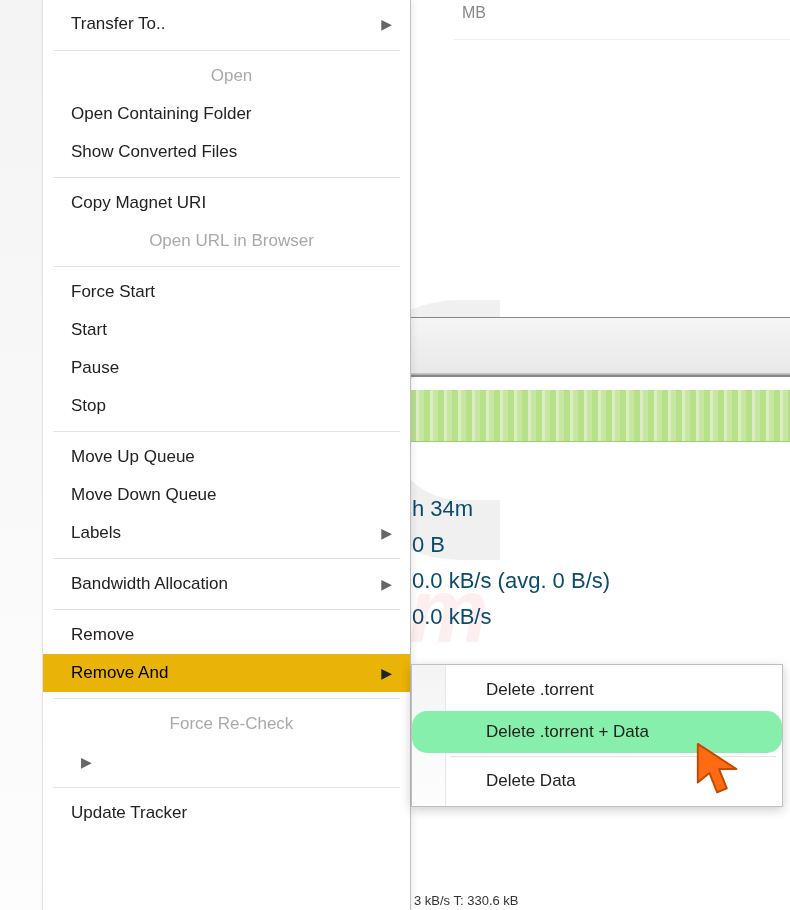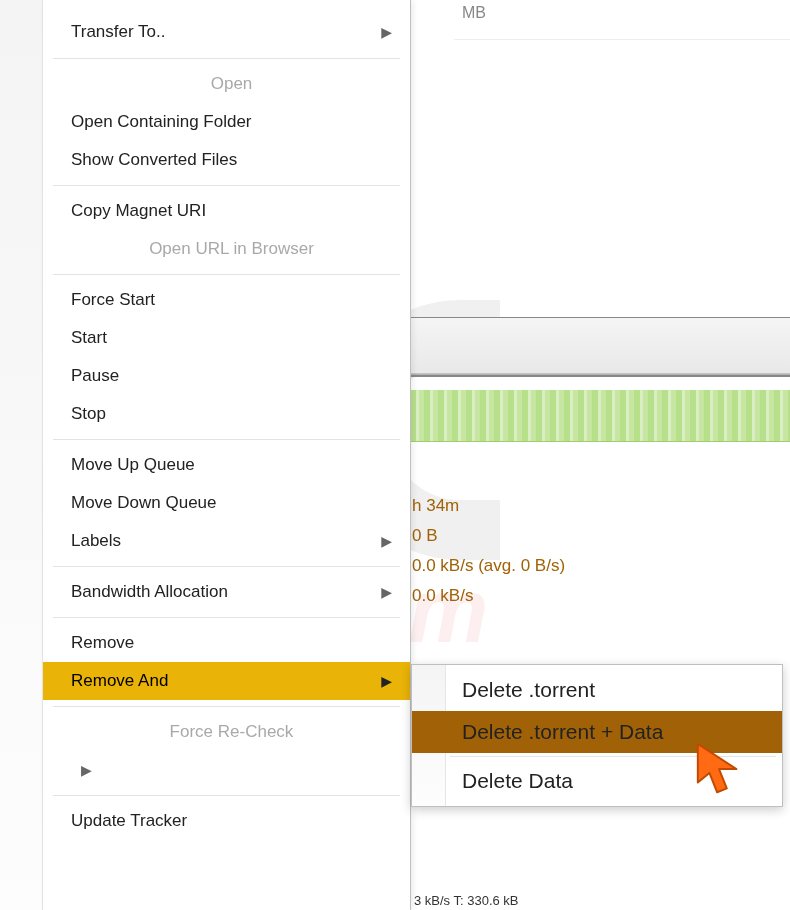--- a/index.html
+++ b/index.html
@@ -36,22 +36,22 @@
 }
 .bg-bar2 {
   position: absolute;
   left: 410px; top: 390px; right: 0; height: 52px;
   background: repeating-linear-gradient(90deg, #b7e08a 0 6px, #d9efc3 6px 9px, #c7e6a2 9px 14px);
   border-bottom: 1px solid #9fcf6c;
 }
 .bg-details {
   position: absolute;
   left: 410px; top: 496px; right: 0;
-  font-size: 17px;
-  color: #a16207;
+  font-size: 22px;
+  color: #0c4a6e;
 }
 .bg-details div { margin-bottom: 10px; padding-left: 2px;}
 .bg-foot {
   position: absolute;
   left: 410px; bottom: 2px; right: 0;
   font-size: 13px;
   color: #333;
   padding-left: 4px;
 }
 
@@ -80,21 +80,21 @@
 }
 
 
 .ctx-menu {
   position: absolute;
   left: 43px; top: 0;
   width: 368px; height: 100%;
   background: #fff;
   border-right: 1px solid #bfbfbf;
   box-shadow: 2px 0 6px rgba(0,0,0,0.08);
-  padding-top: 12px;
+  padding-top: 4px;
 }
 .left-edge {
   position:absolute; left:0; top:0; width:43px; height:100%;
   background: linear-gradient(#f4f4f4,#fdfdfd);
   border-right:1px solid #e6e6e6;
 }
 .sep {
   height: 1px; margin: 6px 10px;
   background: #e3e3e3;
 }
@@ -128,26 +128,26 @@
   padding: 4px 0;
 }
 .sub-edge {
   position:absolute; left:0; top:0; width:34px; height:100%;
   background: linear-gradient(#f4f4f4,#fdfdfd);
   border-right:1px solid #e6e6e6;
 }
 .sitem {
   display:flex; align-items:center;
   height: 42px;
-  padding: 0 18px 0 50px;
-  font-size: 21px;
+  padding: 0 18px 0 74px;
+  font-size: 17px;
   color: #222;
   position: relative;
 }
-.sitem.hover { background: #a16207; }
+.sitem.hover { background: #86efac; border-radius: 15px; }
 .ssep { height:1px; margin: 3px 6px 3px 38px; background:#e3e3e3; }
 
 
 .arrow-cursor {
   position: absolute;
   left: 692px; top: 740px;
   width: 58px; height: 62px;
   z-index: 50;
 }
 </style>

